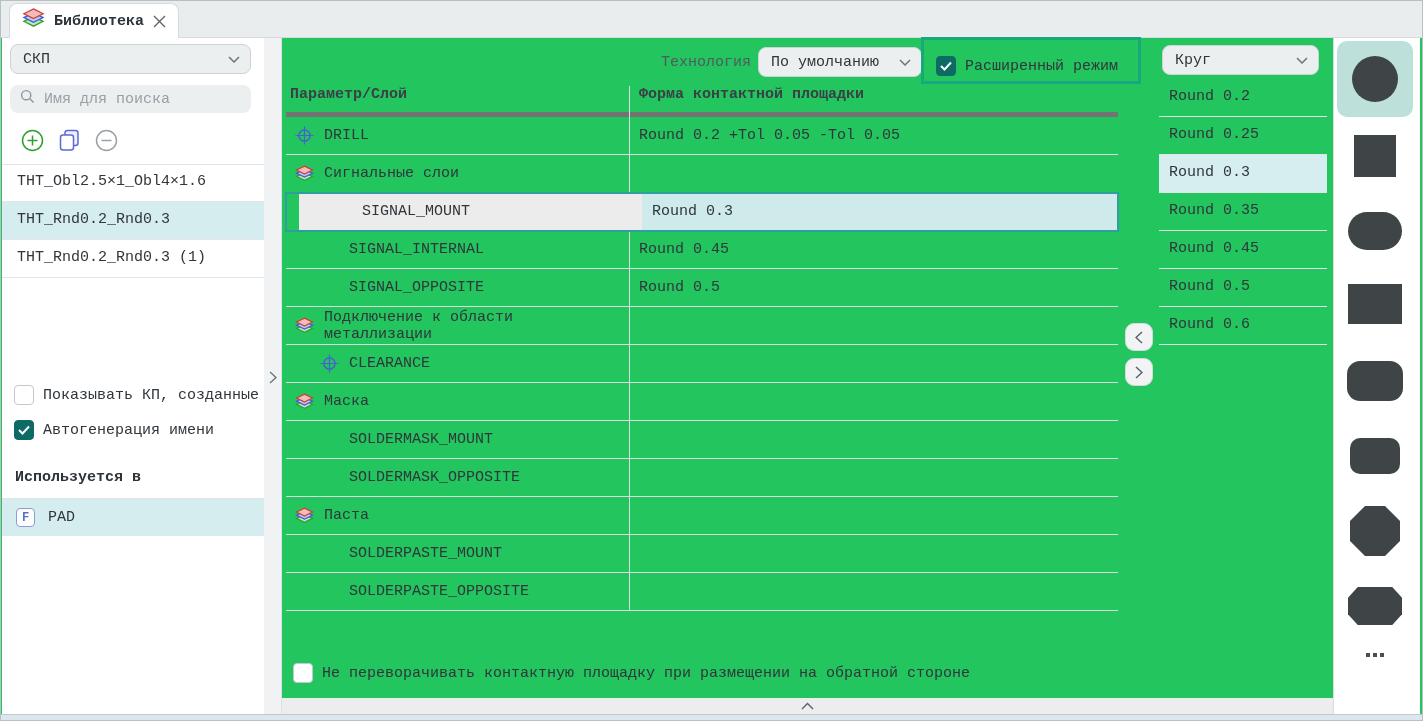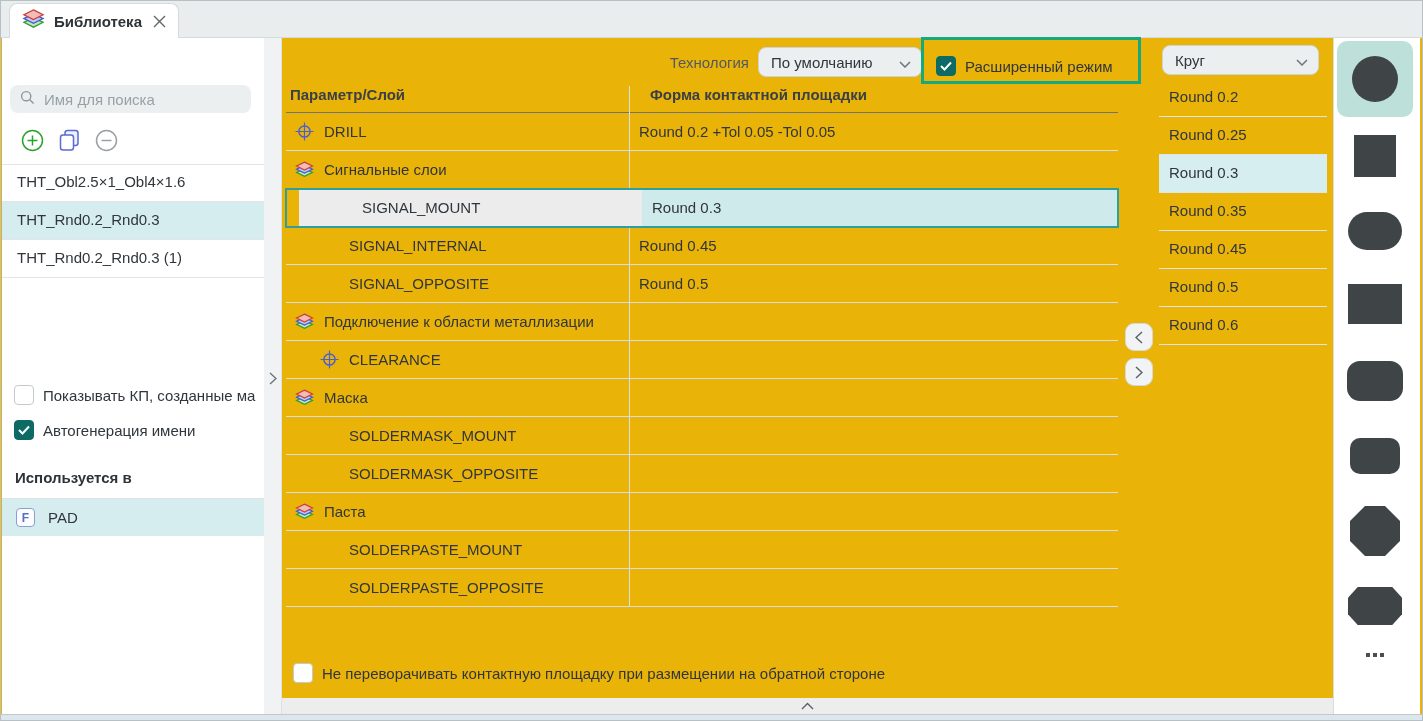--- a/index.html
+++ b/index.html
@@ -1,19 +1,19 @@
 <!DOCTYPE html>
 <html><head>
 <meta charset="utf-8">
 <style>
   html,body{margin:0;padding:0;background:#f4f6f7;}
   .window{
     position:relative; width:1423px; height:721px; box-sizing:border-box;
-    background:#eab308; border:1.5px solid #b9c0c4;
-    font-family:Liberation Sans, sans-serif; color:#30363b; font-size:15px;
+    background:#22c55e; border:1.5px solid #b9c0c4;
+    font-family:Liberation Mono, monospace; color:#30363b; font-size:15px;
     overflow:hidden;
   }
   
   .tabbar{position:absolute;left:0;top:0;right:0;height:36px;background:#e9edee;border-bottom:1px solid #d5dadc;}
   .tab{position:absolute;left:8px;top:2px;width:170px;height:35px;background:#fff;
        border:1px solid #d5dadc;border-bottom:none;border-radius:8px 8px 0 0;
        display:flex;align-items:center;gap:9px;padding:0 12px;box-sizing:border-box;z-index:3;}
   .tab-title{font-weight:700;font-size:15px;color:#2d3338;white-space:nowrap;}
   .tab-close{margin-left:auto;display:flex;align-items:center;cursor:pointer;}
   
@@ -48,21 +48,21 @@
   .splitter{position:absolute;left:263px;top:37px;width:17px;bottom:6px;background:#f0f2f3;
     border-right:1px solid #dde1e3;display:flex;align-items:center;justify-content:center;cursor:col-resize;}
   .splitter .grip{position:absolute;top:333px;}
   
   .toolbar-label{position:absolute;color:#525a60;}
   .tech-select{left:757px;top:46px;width:164px;}
   .adv-highlight{position:absolute;left:920px;top:36px;width:220px;height:47px;border:3px solid #17a87d;box-sizing:border-box;z-index:2;}
   
   .ptable{position:absolute;left:285px;top:85px;width:832px;}
   .ptable .coldiv{position:absolute;left:343px;top:0;bottom:0;width:1px;background:#dbdee1;}
-  .thead{display:flex;height:26px;border-bottom:1px solid #737373;font-weight:700;color:#3a4045;gap:11px;}
+  .thead{display:flex;height:26px;border-bottom:5px solid #737373;font-weight:700;color:#3a4045;}
   .thead .c1{width:343px;padding-left:4px;box-sizing:border-box;}
   .thead .c2{flex:1;padding-left:10px;}
   .trow{display:flex;height:37px;border-bottom:1px solid #dadde0;position:relative;}
   .trow .c1{width:343px;display:flex;align-items:center;box-sizing:border-box;}
   .trow .c2{flex:1;display:flex;align-items:center;padding-left:10px;}
   .trow.sel{outline:2px solid #2f9e9e;outline-offset:-1px;z-index:1;padding-left:13px;}
   .trow.sel .c1{background:#ececec;}
   .trow.sel .c2{background:#cfeaea;}
   .row-ic{display:flex;align-items:center;justify-content:center;width:20px;flex:0 0 auto;}
   
@@ -113,20 +113,28 @@
       <span class="tab-title">Библиотека</span>
       <span class="tab-close">
         <svg width="13" height="13" viewBox="0 0 13 13">
             <path d="M1 1 L12 12 M12 1 L1 12" stroke="#5f676c" stroke-width="1.4"></path>
           </svg>
       </span>
     </div>
   </div>
 
   <div class="left-panel">
+    <div class="select lp-select">
+      <span>СКП</span>
+      <span class="chev">
+        <svg width="12" height="7" viewBox="0 0 12 7">
+            <polyline points="1,1 6,6 11,1" fill="none" stroke="#6d757a" stroke-width="1.5"></polyline>
+          </svg>
+      </span>
+    </div>
     <div class="lp-search">
       <span>
         <svg width="15" height="15" viewBox="0 0 15 15">
             <circle cx="6.2" cy="6.2" r="4.6" fill="none" stroke="#8d969c" stroke-width="1.4"></circle>
             <path d="M9.8 9.8 L13.6 13.6" stroke="#8d969c" stroke-width="1.4"></path>
           </svg>
       </span>
       <span class="ph">Имя для поиска</span>
     </div>
     <div class="lp-actions">

